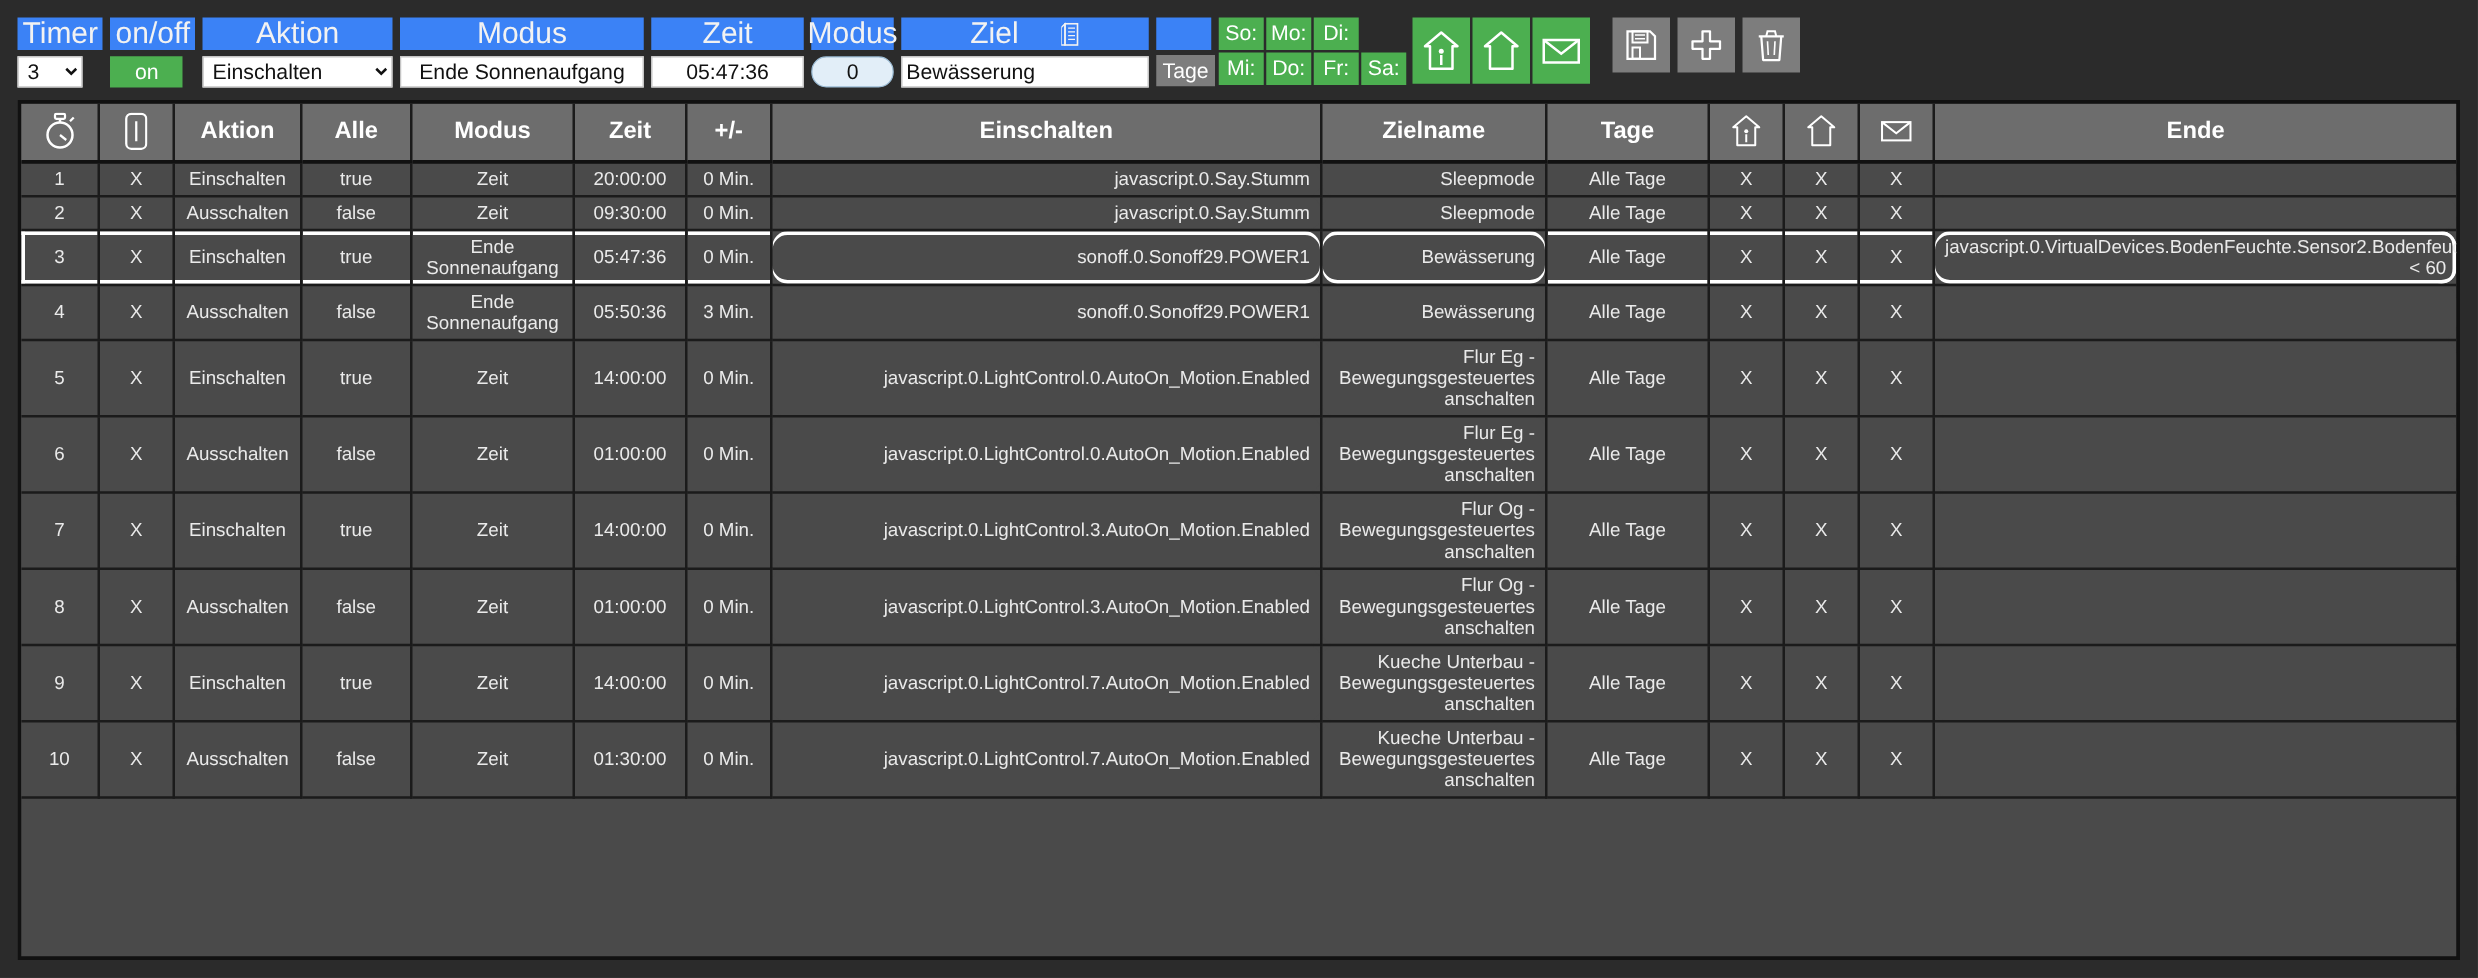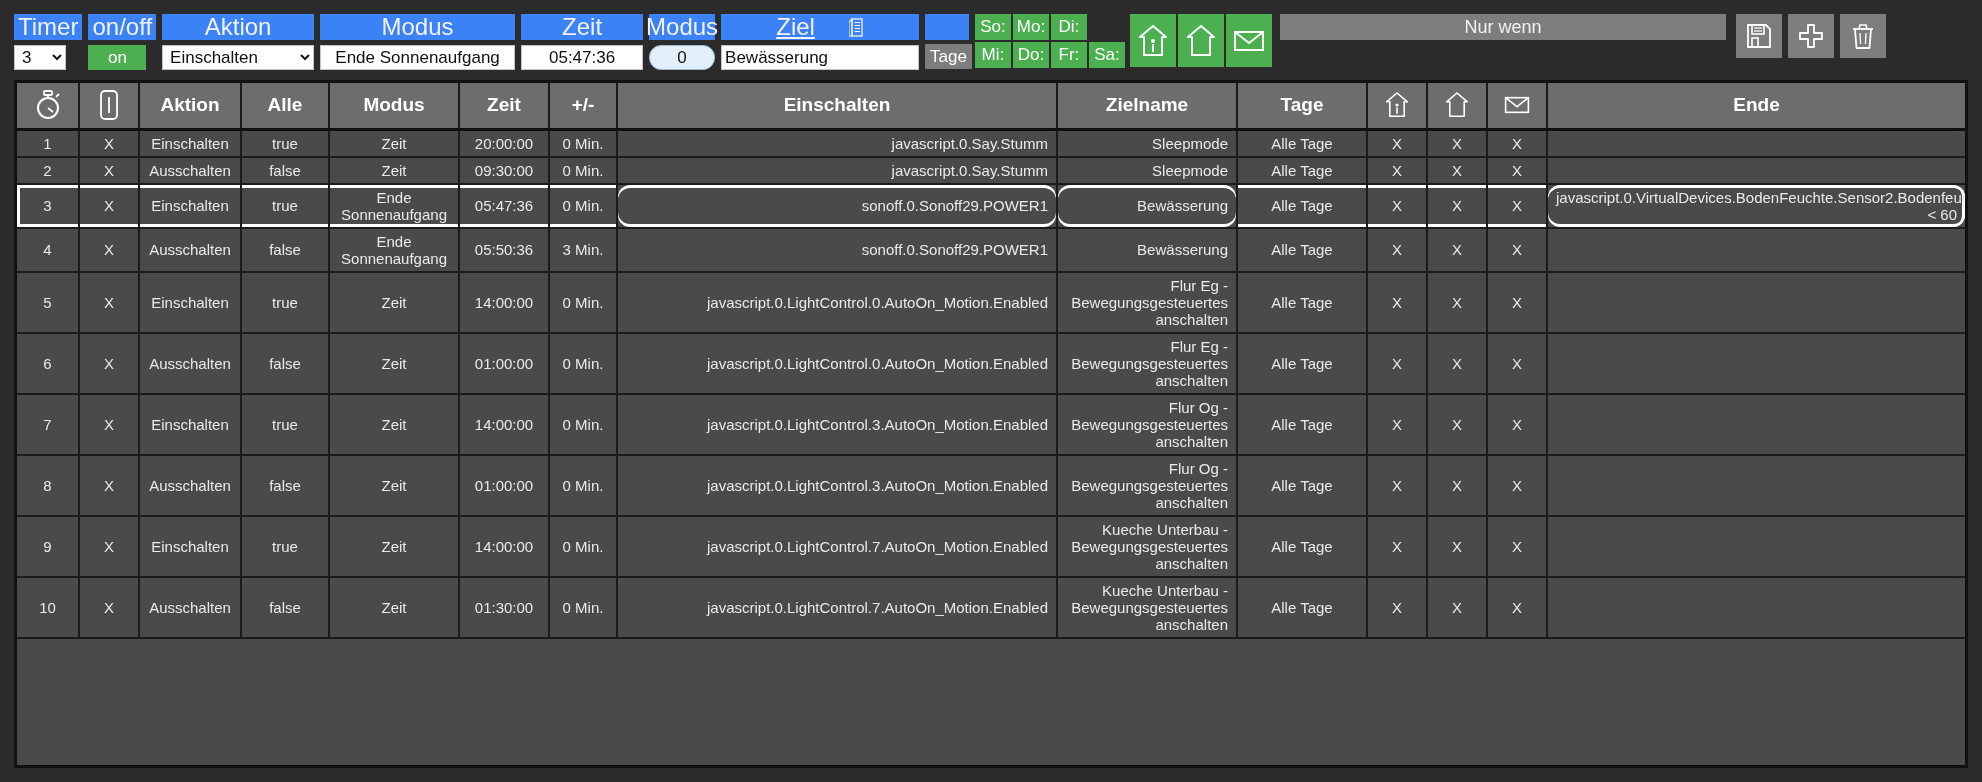--- a/index.html
+++ b/index.html
@@ -92,21 +92,21 @@
     background: #7d7d7d;
     display: flex; align-items: center; justify-content: center;
     margin-right: 6px;
     cursor: pointer;
   }
   .nurwenn-head {
     height: 26px; background:#7d7d7d; color:#f2f2f2;
     font-size:18px; display:flex; align-items:center; justify-content:center;
     margin-bottom:5px;
   }
-  .ziel-head { display:flex; align-items:center; justify-content:center; gap:34px;text-decoration:underline; }
+  .ziel-head { display:flex; align-items:center; justify-content:center; gap:34px; }
 
   
   .table-wrap {
     margin: 10px 14px 0 14px;
     border: 3px solid #111;
     background: #4a4a4a;
     height: 688px;
     overflow: hidden;
   }
   table { border-collapse: collapse; width: 100%; table-layout: fixed; }
@@ -264,21 +264,20 @@
     <div class="icon-btn-green">
       <svg width="32" height="24" viewBox="0 0 32 24">
         <rect x="2" y="3" width="28" height="18" fill="none" stroke="#fff" stroke-width="2"></rect>
         <path d="M2 3 L16 14 L30 3" fill="none" stroke="#fff" stroke-width="2"></path>
       </svg>
     </div>
   </div>
   <div style="width:6px"></div>
 
   <div class="tb-group" style="flex:0 0 auto">
-    <div class="nurwenn-head" style="width:446px">Nur wenn</div>
   </div>
   <div style="width:10px"></div>
 
   <div class="tb-row" style="align-items:flex-start">
     <div class="icon-btn-grey">
       <svg width="26" height="26" viewBox="0 0 26 26">
         <path d="M2 2 L20 2 L24 6 L24 24 L2 24 Z" fill="none" stroke="#fff" stroke-width="1.8"></path>
         <rect x="6" y="2" width="12" height="9" fill="none" stroke="#fff" stroke-width="1.6"></rect>
         <line x1="8" y1="5" x2="16" y2="5" stroke="#fff" stroke-width="1.2"></line>
         <line x1="8" y1="8" x2="16" y2="8" stroke="#fff" stroke-width="1.2"></line>

